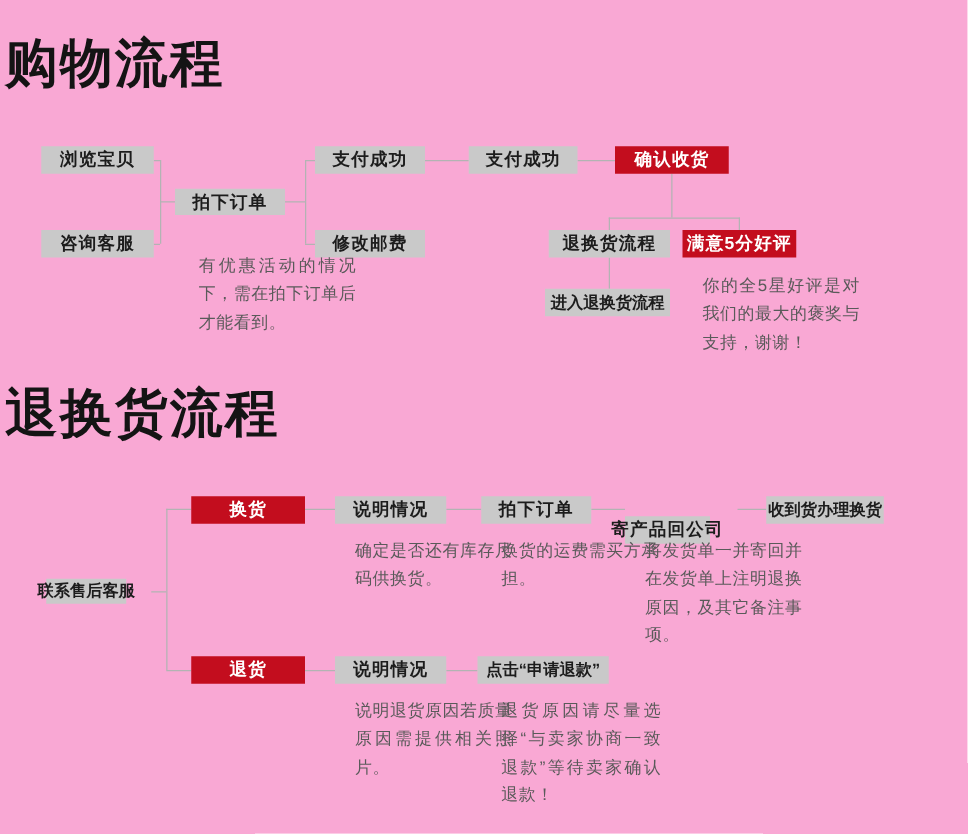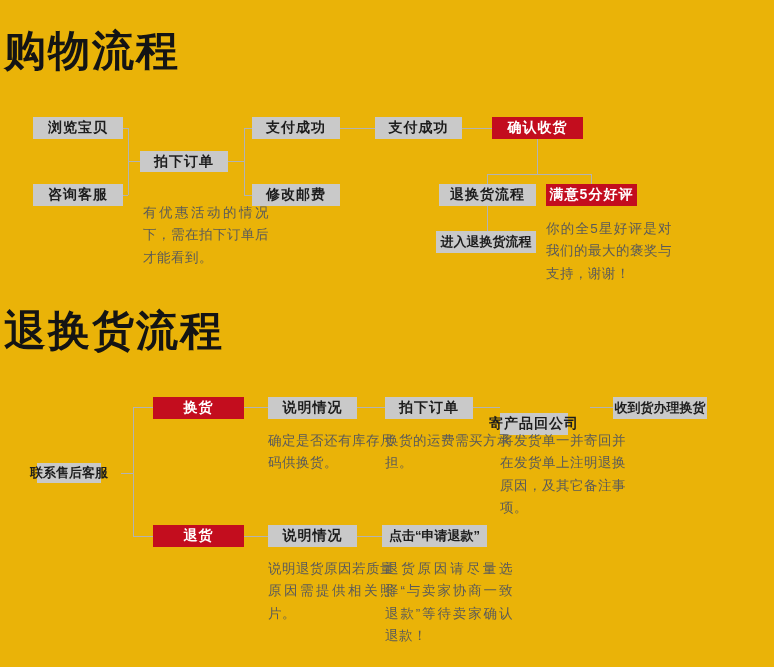--- a/index.html
+++ b/index.html
@@ -1,33 +1,33 @@
 <!DOCTYPE html>
 <html><head>
 <meta charset="utf-8">
 <style>
   html,body { margin:0; padding:0; background:#ffffff; }
   .canvas {
-    position:relative; width:774px; height:667px; background:#eab308;
+    position:relative; width:774px; height:667px; background:#f9a8d4;
     font-family:"Liberation Sans", sans-serif; overflow:hidden;
   }
   .title {
     position:absolute; margin:0; font-size:42px; font-weight:900;
     color:#141414; letter-spacing:2px; white-space:nowrap; line-height:1.1;
   }
   .node {
     position:absolute; height:22px; display:flex; align-items:center; justify-content:center;
     font-weight:bold; font-size:14px; white-space:nowrap; letter-spacing:1px;
   }
   .gray { background:#c9c9c9; color:#1c1c1c; }
   .red  { background:#c30d1e; color:#ffffff; }
   .small { font-size:13px; letter-spacing:0; }
   .note {
     position:absolute; font-size:13.5px; color:#5a5a5a; line-height:1.65;
-    text-align:justify; letter-spacing:0.5px;
+    text-align:justify; letter-spacing:0.5px;margin-left:16px;
   }
   .ln { position:absolute; background:#b3b3b3; }
 </style>
 </head>
 <body>
 
 <div class="canvas">
 
   <h1 class="title" style="left:4px;top:28px;">购物流程</h1>
   <h1 class="title" style="left:4px;top:308px;">退换货流程</h1>

